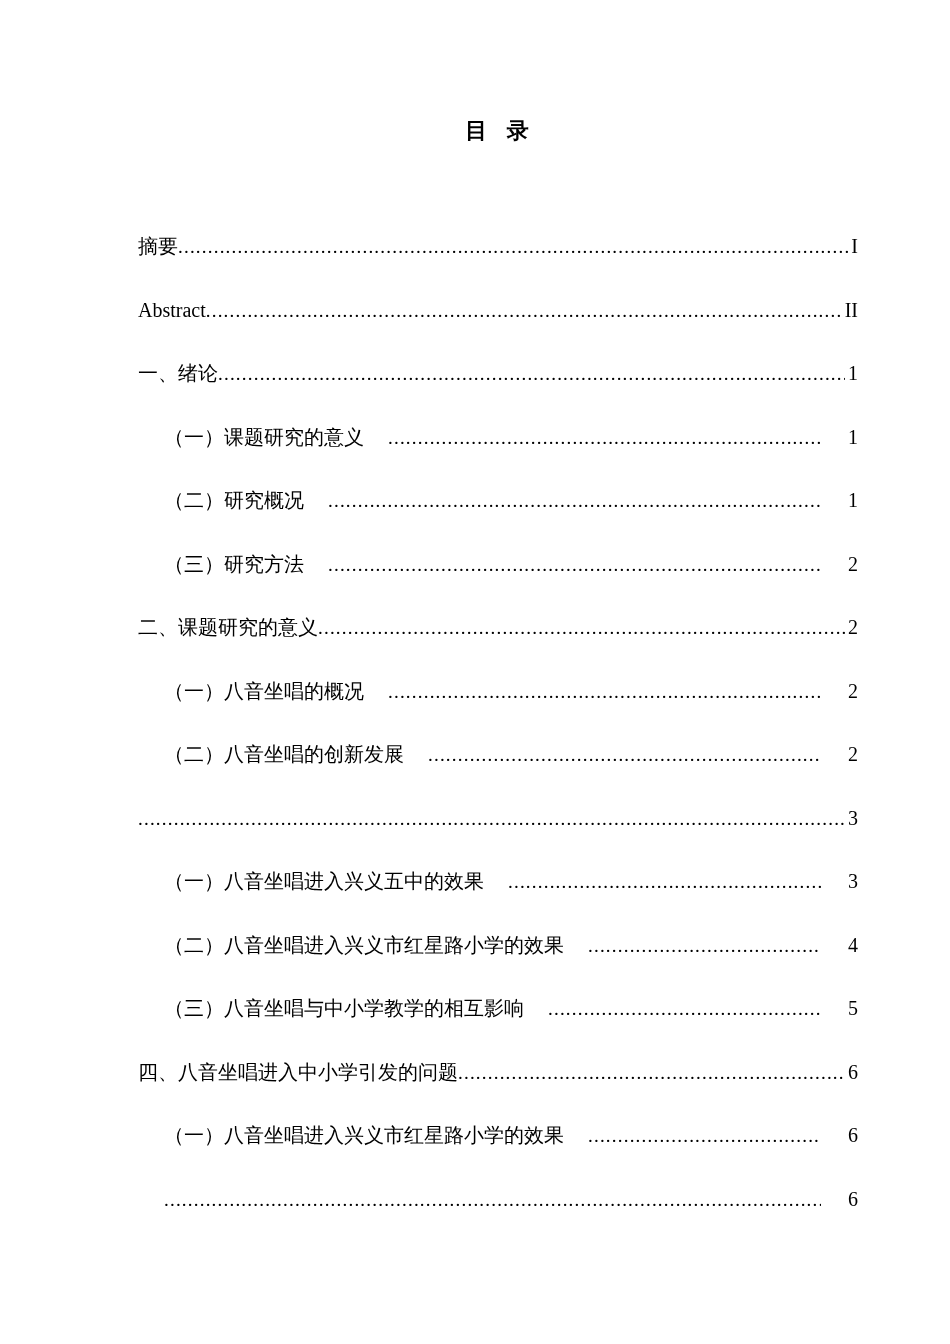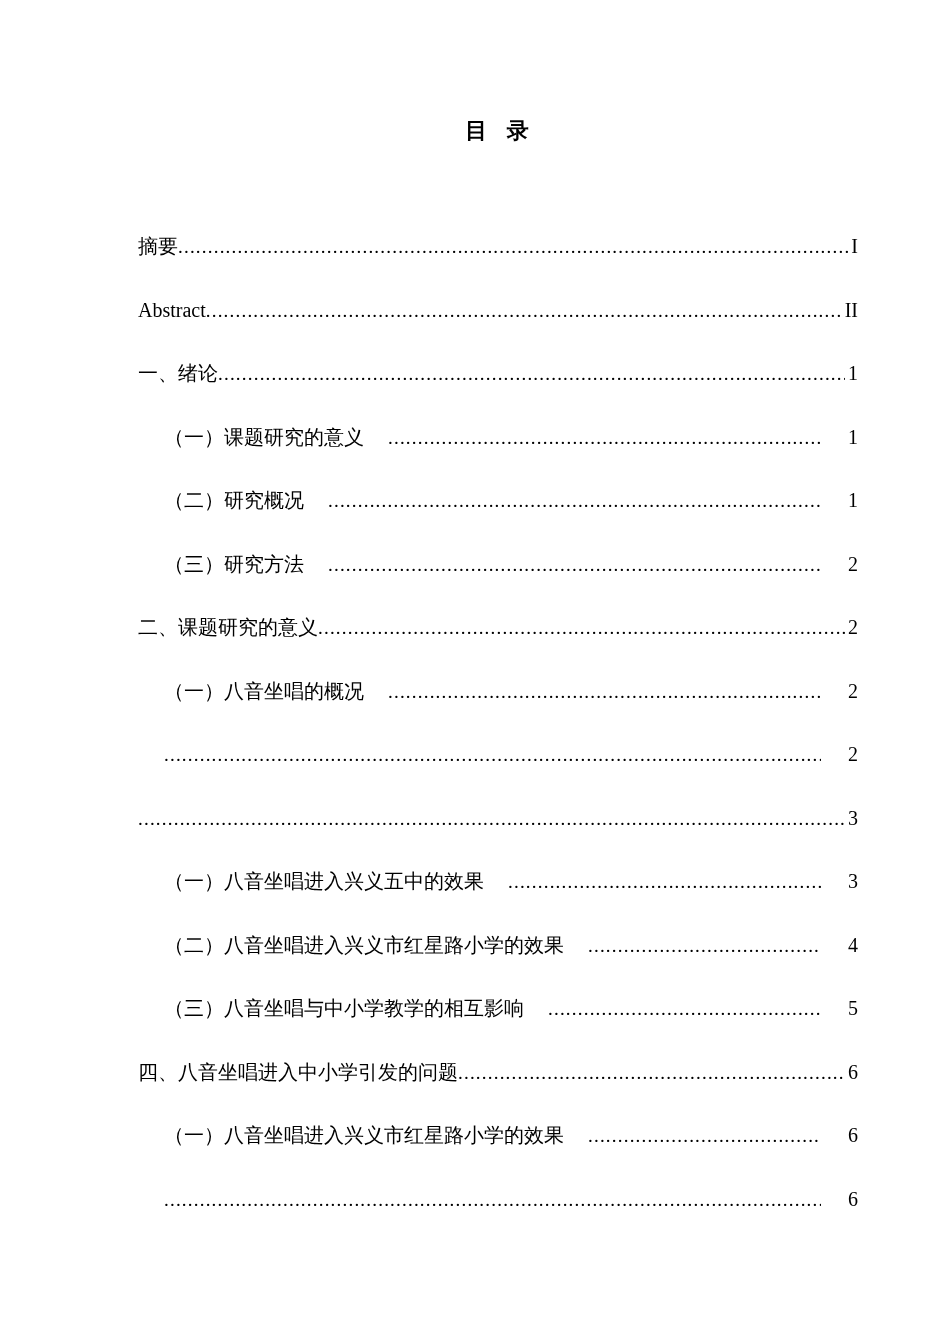--- a/index.html
+++ b/index.html
@@ -105,20 +105,21 @@
     <span class="toc-label">二、课题研究的意义</span>
     <span class="toc-leader">....................................................................................................................................................................................................................................................................</span>
     <span class="toc-page-num">2</span>
   </div>
       <div class="toc-row level-1">
     <span class="toc-label">（一）八音坐唱的概况</span>
     <span class="toc-leader">....................................................................................................................................................................................................................................................................</span>
     <span class="toc-page-num">2</span>
   </div>
       <div class="toc-row level-1">
+    <span class="toc-label">（二）八音坐唱的创新发展</span>
     <span class="toc-leader">....................................................................................................................................................................................................................................................................</span>
     <span class="toc-page-num">2</span>
   </div>
       <div class="toc-row level-0">
     <span class="toc-leader">....................................................................................................................................................................................................................................................................</span>
     <span class="toc-page-num">3</span>
   </div>
       <div class="toc-row level-1">
     <span class="toc-label">（一）八音坐唱进入兴义五中的效果</span>
     <span class="toc-leader">....................................................................................................................................................................................................................................................................</span>

